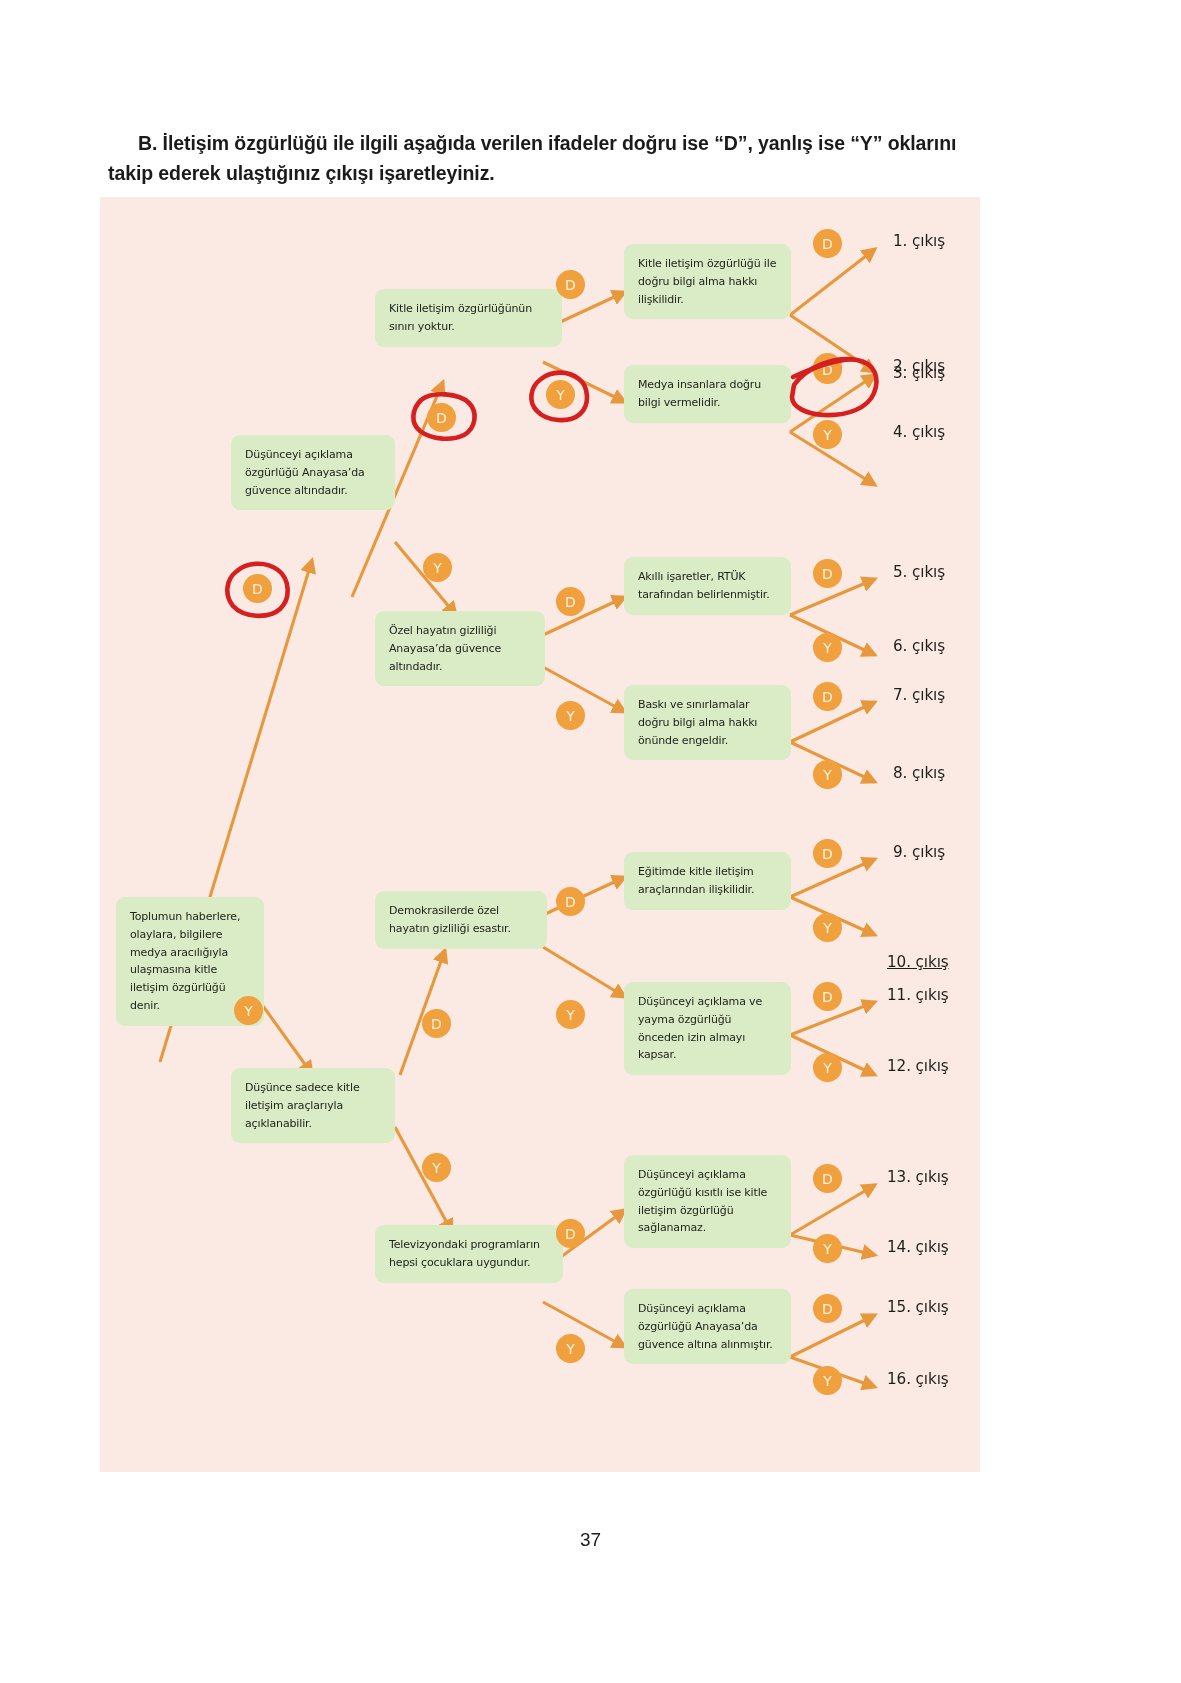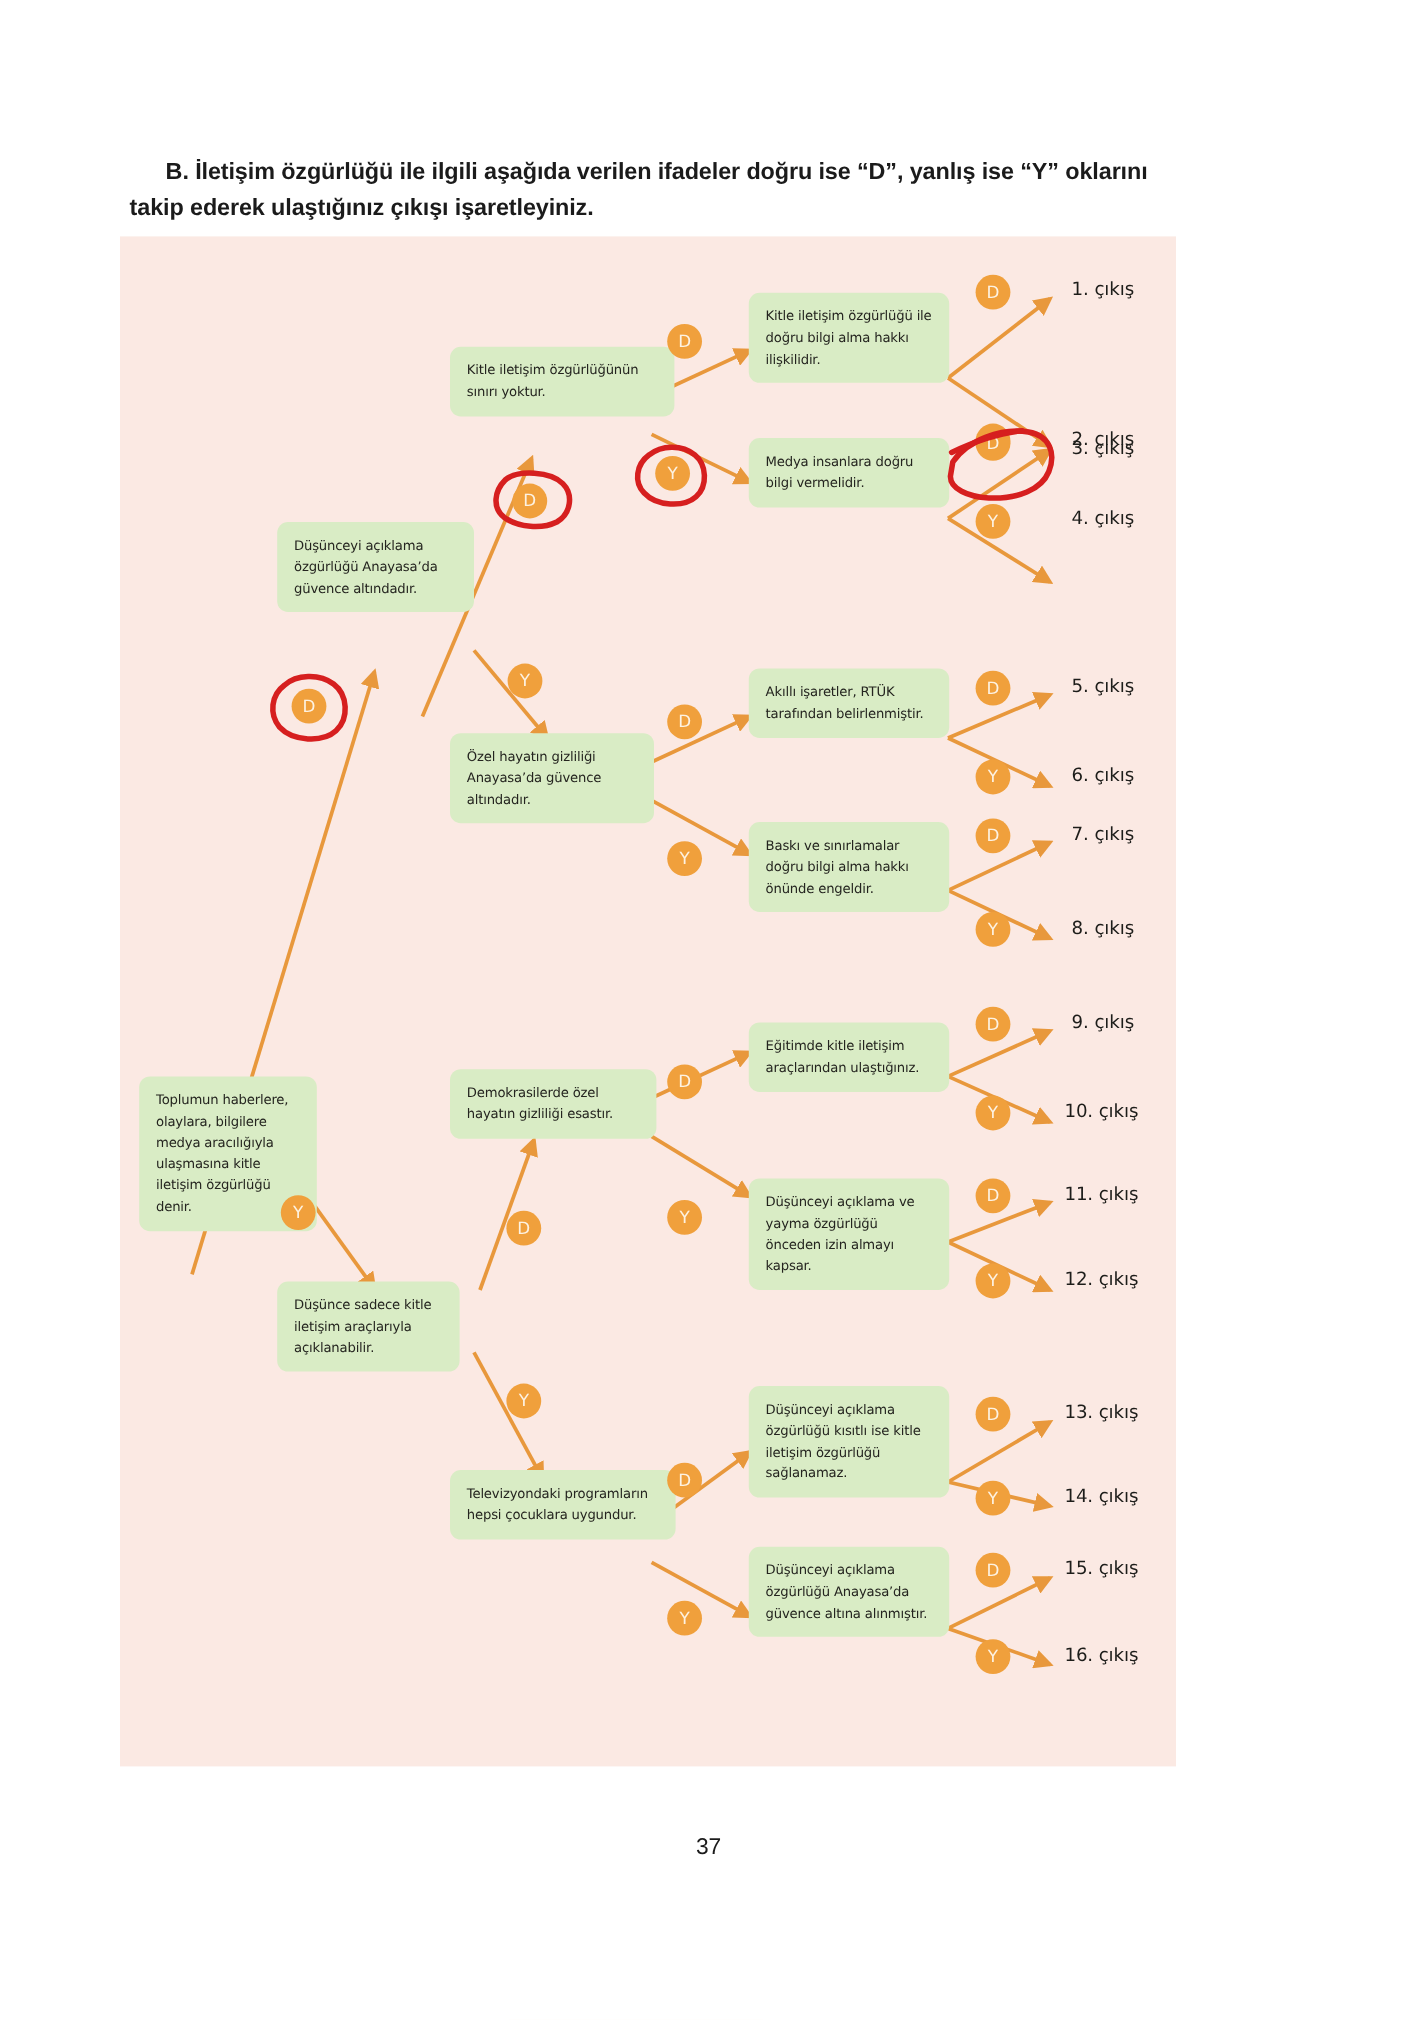--- a/index.html
+++ b/index.html
@@ -196,39 +196,39 @@
 
         <path d="M 694 188 C 706 170 735 159 757 163 C 775 166 780 181 774 196 C 768 211 748 219 724 218 C 706 217 692 210 692 200 Z"></path>
         <path d="M 693 180 C 710 172 730 164 752 162"></path>
       </g>
     </svg>
 
     <div class="box" style="left:16px; top:700px; width:148px;">Toplumun haberlere, olaylara, bilgilere medya aracılığıyla ulaşmasına kitle iletişim özgürlüğü denir.</div>
 
     <div class="box" style="left:131px; top:238px; width:164px;">Düşünceyi açıklama özgürlüğü Anayasa’da güvence altındadır.</div>
 
-    <div class="box" style="left:131px; top:871px; width:152px;">Düşünce sadece kitle iletişim araçlarıyla açıklanabilir.</div>
+    <div class="box" style="left:131px; top:871px; width:164px;">Düşünce sadece kitle iletişim araçlarıyla açıklanabilir.</div>
 
     <div class="box" style="left:275px; top:92px; width:187px;">Kitle iletişim özgürlüğünün sınırı yoktur.</div>
 
     <div class="box" style="left:275px; top:414px; width:170px;">Özel hayatın gizliliği Anayasa’da güvence altındadır.</div>
 
     <div class="box" style="left:275px; top:694px; width:172px;">Demokrasilerde özel hayatın gizliliği esastır.</div>
 
     <div class="box" style="left:275px; top:1028px; width:188px;">Televizyondaki programların hepsi çocuklara uygundur.</div>
 
     <div class="box" style="left:524px; top:47px; width:167px;">Kitle iletişim özgürlüğü ile doğru bilgi alma hakkı ilişkilidir.</div>
 
     <div class="box" style="left:524px; top:168px; width:167px;">Medya insanlara doğru bilgi vermelidir.</div>
 
     <div class="box" style="left:524px; top:360px; width:167px;">Akıllı işaretler, RTÜK tarafından belirlenmiştir.</div>
 
     <div class="box" style="left:524px; top:488px; width:167px;">Baskı ve sınırlamalar doğru bilgi alma hakkı önünde engeldir.</div>
 
-    <div class="box" style="left:524px; top:655px; width:167px;">Eğitimde kitle iletişim araçlarından ulaştığınız.</div>
+    <div class="box" style="left:524px; top:655px; width:167px;">Eğitimde kitle iletişim araçlarından ilişkilidir.</div>
 
     <div class="box" style="left:524px; top:785px; width:167px;">Düşünceyi açıklama ve yayma özgürlüğü önceden izin almayı kapsar.</div>
 
     <div class="box" style="left:524px; top:958px; width:167px;">Düşünceyi açıklama özgürlüğü kısıtlı ise kitle iletişim özgürlüğü sağlanamaz.</div>
 
     <div class="box" style="left:524px; top:1092px; width:167px;">Düşünceyi açıklama özgürlüğü Anayasa’da güvence altına alınmıştır.</div>
 
     <div class="token" style="left:143px; top:377px;">D</div>
     <div class="token" style="left:134px; top:799px;">Y</div>
 
@@ -269,21 +269,21 @@
 
     <div class="exit" style="left:793px; top:35px;">1. çıkış</div>
     <div class="exit" style="left:793px; top:160px;">2. çıkış</div>
     <div class="exit" style="left:793px; top:167px;">3. çıkış</div>
     <div class="exit" style="left:793px; top:226px;">4. çıkış</div>
     <div class="exit" style="left:793px; top:366px;">5. çıkış</div>
     <div class="exit" style="left:793px; top:440px;">6. çıkış</div>
     <div class="exit" style="left:793px; top:489px;">7. çıkış</div>
     <div class="exit" style="left:793px; top:567px;">8. çıkış</div>
     <div class="exit" style="left:793px; top:646px;">9. çıkış</div>
-    <div class="exit" style="left:787px; top:720px;">10. çıkış</div>
+    <div class="exit" style="left:787px; top:756px;text-decoration:underline;">10. çıkış</div>
     <div class="exit" style="left:787px; top:789px;">11. çıkış</div>
     <div class="exit" style="left:787px; top:860px;">12. çıkış</div>
     <div class="exit" style="left:787px; top:971px;">13. çıkış</div>
     <div class="exit" style="left:787px; top:1041px;">14. çıkış</div>
     <div class="exit" style="left:787px; top:1101px;">15. çıkış</div>
     <div class="exit" style="left:787px; top:1173px;">16. çıkış</div>
 
   </div>
 
   <div id="page-number">37</div>

